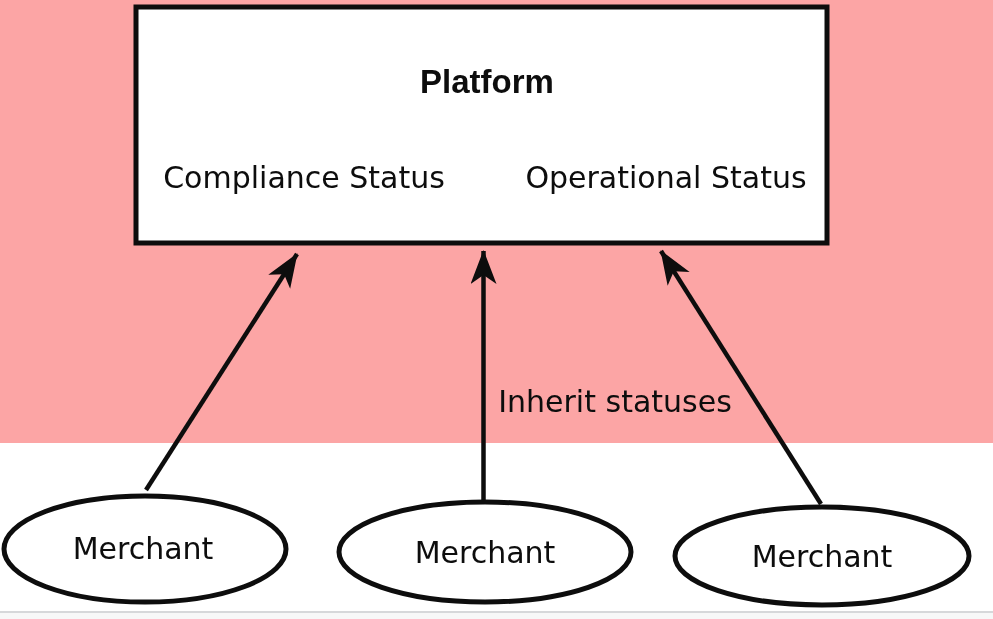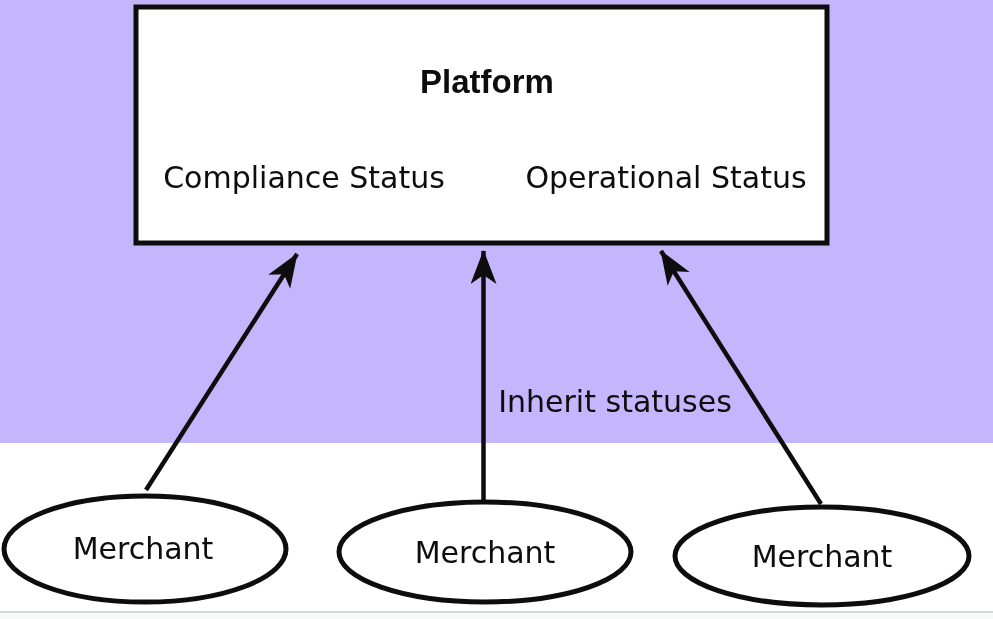--- a/index.html
+++ b/index.html
@@ -8,21 +8,21 @@
     background: #ffffff;
     width: 993px;
     height: 619px;
     overflow: hidden;
     font-family: "DejaVu Sans", sans-serif;
   }
   .stage {
     position: relative;
     width: 993px;
     height: 443px;
-    background: #c4b5fd;
+    background: #fca5a5;
   }
   svg.diagram {
     display: block;
     position: absolute;
     left: 0;
     top: 0;
   }
   .shape {
     fill: #ffffff;
     stroke-width: 5px;

